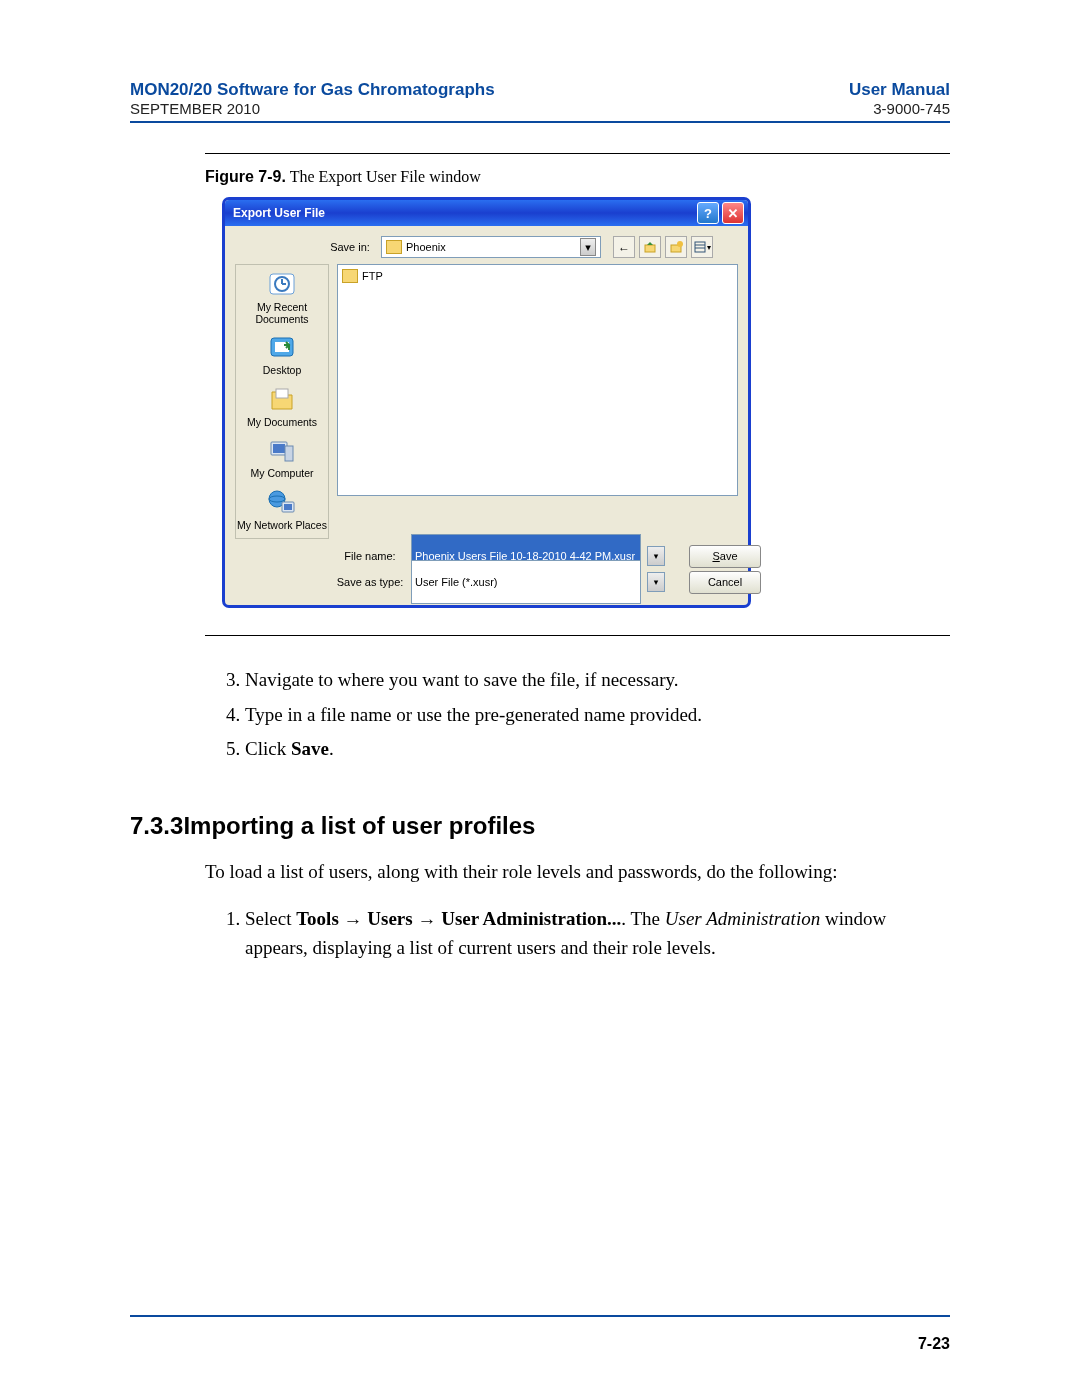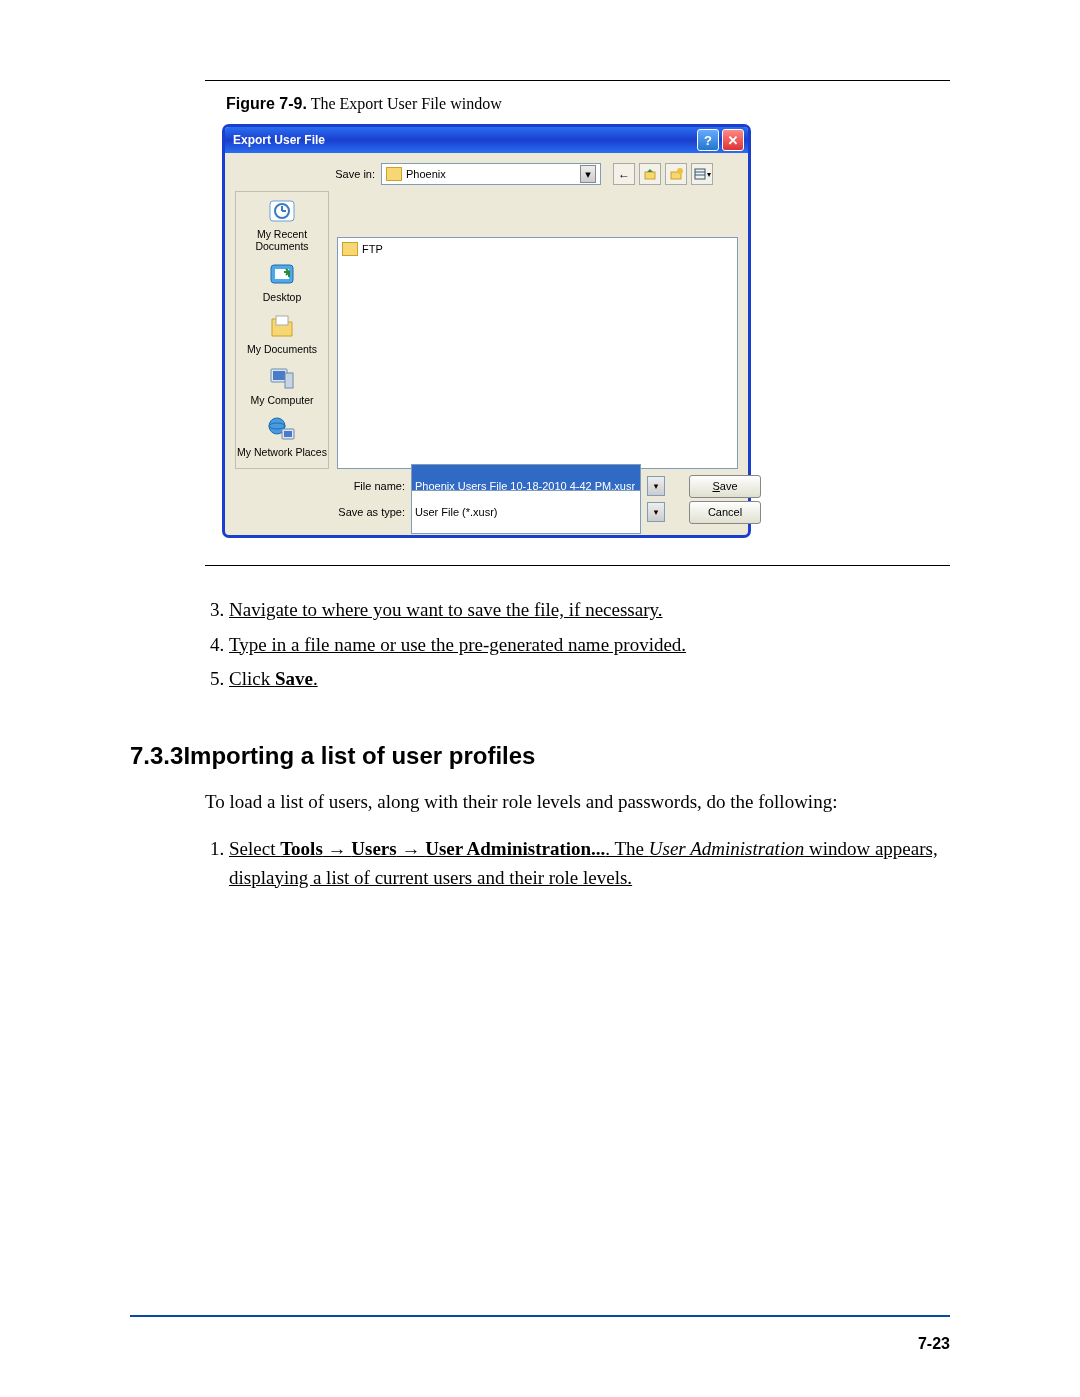--- a/index.html
+++ b/index.html
@@ -47,21 +47,20 @@
     padding: 10px 0 28px 0;
     margin-bottom: 30px;
   }
   .figure-caption {
     font-size: 16px;
     margin: 4px 0 12px 0;
   }
   .figure-caption b {
     font-family: Arial, sans-serif;
     font-weight: bold;
-    margin-left: 21px;
   }
   .dialog-outer {
     width: 523px;
     margin-left: 18px;
     border: 2px solid #1a3fcf;
     border-radius: 6px;
     background: #ece9d8;
     font-family: Tahoma, Arial, sans-serif;
     font-size: 11px;
     box-shadow: 0 0 0 1px #1a3fcf;
@@ -158,42 +157,41 @@
     margin: 0 auto 2px auto;
     border-radius: 4px;
     display: flex; align-items: center; justify-content: center;
   }
   .file-area {
     flex: 1;
     background: #fff;
     border: 1px solid #7f9db9;
     height: 222px;
     padding: 4px;
-    margin-top: 46px;
   }
   .file-item {
     display: flex;
     align-items: center;
     gap: 4px;
     font-size: 11px;
   }
   .folder-glyph {
     width: 14px; height: 12px;
     background: #f7d774;
     border: 1px solid #c9a227;
   }
   .bottom-grid {
     margin-left: 100px;
     display: grid;
     grid-template-columns: 70px 230px 18px 12px 72px;
     grid-template-rows: 22px 22px;
     gap: 4px 6px;
     align-items: center;
   }
-  .lbl { font-size: 11px; text-align: right; }
+  .lbl { font-size: 11px; text-align: center; }
   .textinput {
     height: 18px;
     background: #fff;
     border: 1px solid #7f9db9;
     padding: 12px 3px;
     font-size: 11px;
     display: flex;
     align-items: center;
     white-space: nowrap;
     overflow: hidden;
@@ -212,21 +210,21 @@
     background: linear-gradient(#fefefe,#e0e0d0);
     font-size: 11px;
     display: flex; align-items: center; justify-content: center;
     border-radius: 3px;
   }
   .body-text {
     margin-left: 75px;
     font-size: 19px;
     line-height: 1.5;
   }
-  .body-text ol { margin: 0; padding-left: 24px; text-decoration: underline; }
+  .body-text ol { margin: 16px; padding-left: 24px; }
   .body-text li { margin-bottom: 6px; }
   .sec-heading {
     display: flex;
     font-family: Arial, sans-serif;
     font-weight: bold;
     font-size: 24px;
     margin: 48px 0 18px 0;
   }
   .footer {
     position: absolute;
@@ -238,20 +236,30 @@
     font-family: Arial, sans-serif;
     font-weight: bold;
     font-size: 16px;
   }
   svg { display: block; }
 </style>
 </head>
 <body>
 
 <div class="page">
+  <div class="header">
+    <div class="header-left">
+      <span class="hdr-bold">MON20/20 Software for Gas Chromatographs</span>
+      <span class="hdr-sub">SEPTEMBER 2010</span>
+    </div>
+    <div class="header-right">
+      <span class="hdr-bold">User Manual</span>
+      <span class="hdr-sub">3-9000-745</span>
+    </div>
+  </div>
 
   <div class="figure-block">
     <div class="figure-caption">
       <b>Figure 7-9.</b>
       <span>The Export User File window</span>
     </div>
 
     <div class="dialog-outer">
       <div class="titlebar">
         <span class="titlebar-text">Export User File</span>

